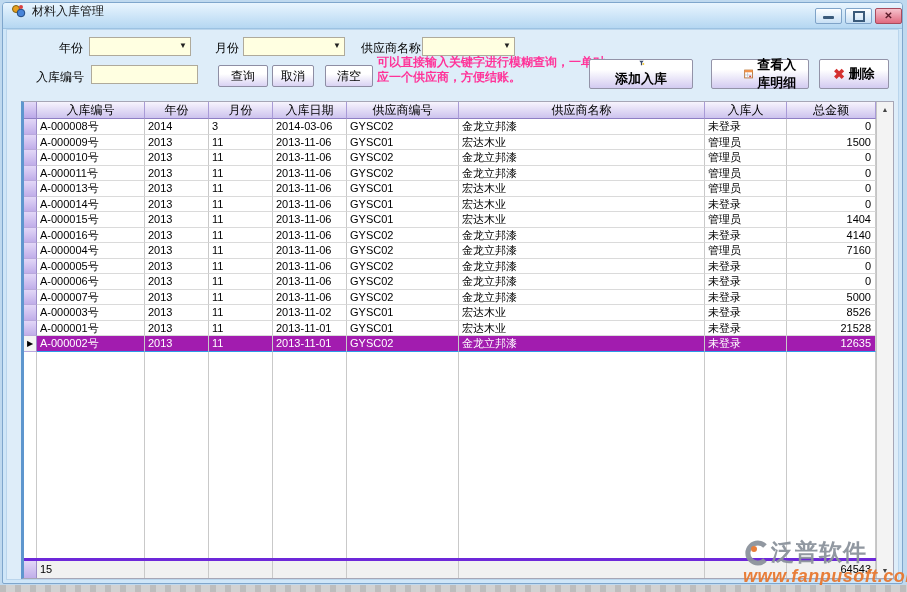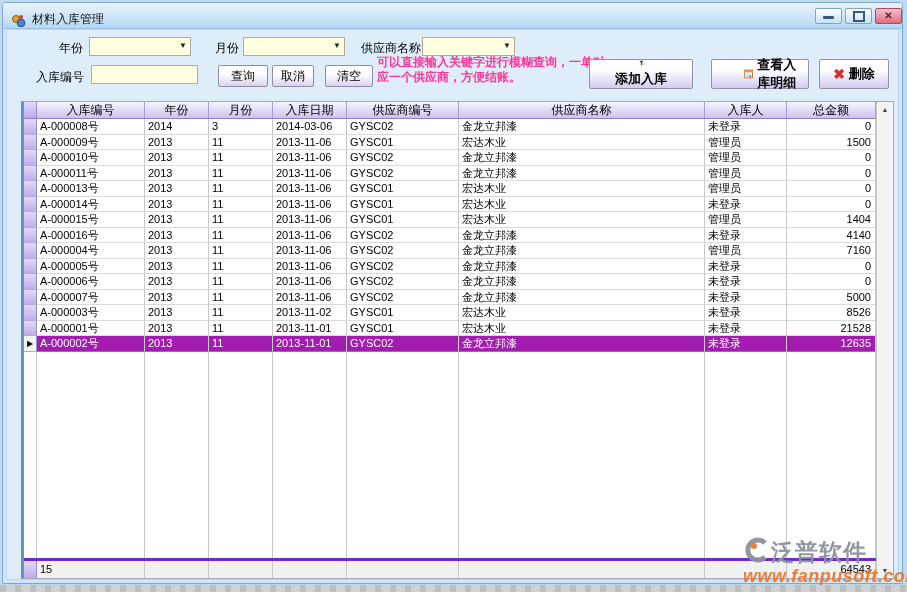--- a/index.html
+++ b/index.html
@@ -2,21 +2,21 @@
 <html><head>
 <meta charset="utf-8">
 <style>
   html,body{margin:0;padding:0;}
   body{width:907px;height:592px;overflow:hidden;font-family:"Liberation Sans",sans-serif;background:#CDCDCD;}
   .screen{position:relative;width:907px;height:592px;background:#BFD9EF;}
 
   
   .window{position:absolute;left:2px;top:2px;width:901px;height:582px;box-sizing:border-box;
     border:1px solid #7FA6CC;border-radius:4px 4px 2px 2px;background:#CFE6F8;}
-  .titlebar{position:absolute;left:0;top:0;right:0;height:26px;display:flex;align-items:flex-end;
+  .titlebar{position:absolute;left:0;top:0;right:0;height:26px;display:flex;align-items:flex-start;
     padding-left:8px;gap:6px;background:linear-gradient(#E9F5FE,#B5D7F2);
     border-bottom:1px solid #9CC2E2;border-radius:3px 3px 0 0;box-sizing:border-box;}
   .title-text{font-size:12px;color:#111;}
   .tb-btn{position:absolute;top:5px;width:27px;height:16px;box-sizing:border-box;border:1px solid #7FA3C8;
     border-radius:2px;background:linear-gradient(#FDFEFF,#C8E0F5);display:flex;align-items:center;justify-content:center;cursor:default;}
   .tb-btn.close{background:linear-gradient(#F6C2CC,#E06A80);border-color:#A84A5C;}
   .g-min{width:11px;height:3px;background:#3A5A7A;border-radius:1px;margin-top:2px;}
   .g-max{width:8px;height:7px;border:2px solid #3A5A7A;}
   .g-x{font-size:10px;font-weight:bold;color:#5A1A28;line-height:1;}
 
@@ -65,21 +65,21 @@
   .grid-summary .cell{border-bottom:none;background:#F1F1F1;line-height:16px;}
   .grid-summary .selcell{background:linear-gradient(#E2D7F7,#C0AEE9);}
 
   
   .vscroll{width:17px;height:100%;box-sizing:border-box;background:#F3F3F3;border-left:1px solid #C4C4C4;
     display:flex;flex-direction:column;justify-content:space-between;align-items:center;}
   .sb-arrow{font-size:7px;color:#444;line-height:1;padding:4px 0;}
 
   
   .watermark{position:absolute;left:740px;top:534px;width:162px;opacity:.95;pointer-events:none;}
-  .wm-row{display:flex;align-items:flex-start;gap:2px;}
+  .wm-row{display:flex;align-items:center;gap:2px;}
   .wm-brand{font-size:23px;font-weight:bold;color:#8C939C;letter-spacing:1px;white-space:nowrap;}
   .wm-url{font-size:18px;font-weight:bold;color:#E87830;text-align:right;margin-top:-2px;letter-spacing:0.5px;font-style:italic;}
 
   
   .taskbar{position:absolute;left:0;bottom:0;width:907px;height:7px;background:#CDCDCD;
     background-image:repeating-linear-gradient(90deg,#BDBDBD 0 6px,#D2D2D2 6px 15px);}
 </style>
 </head>
 <body>
 

